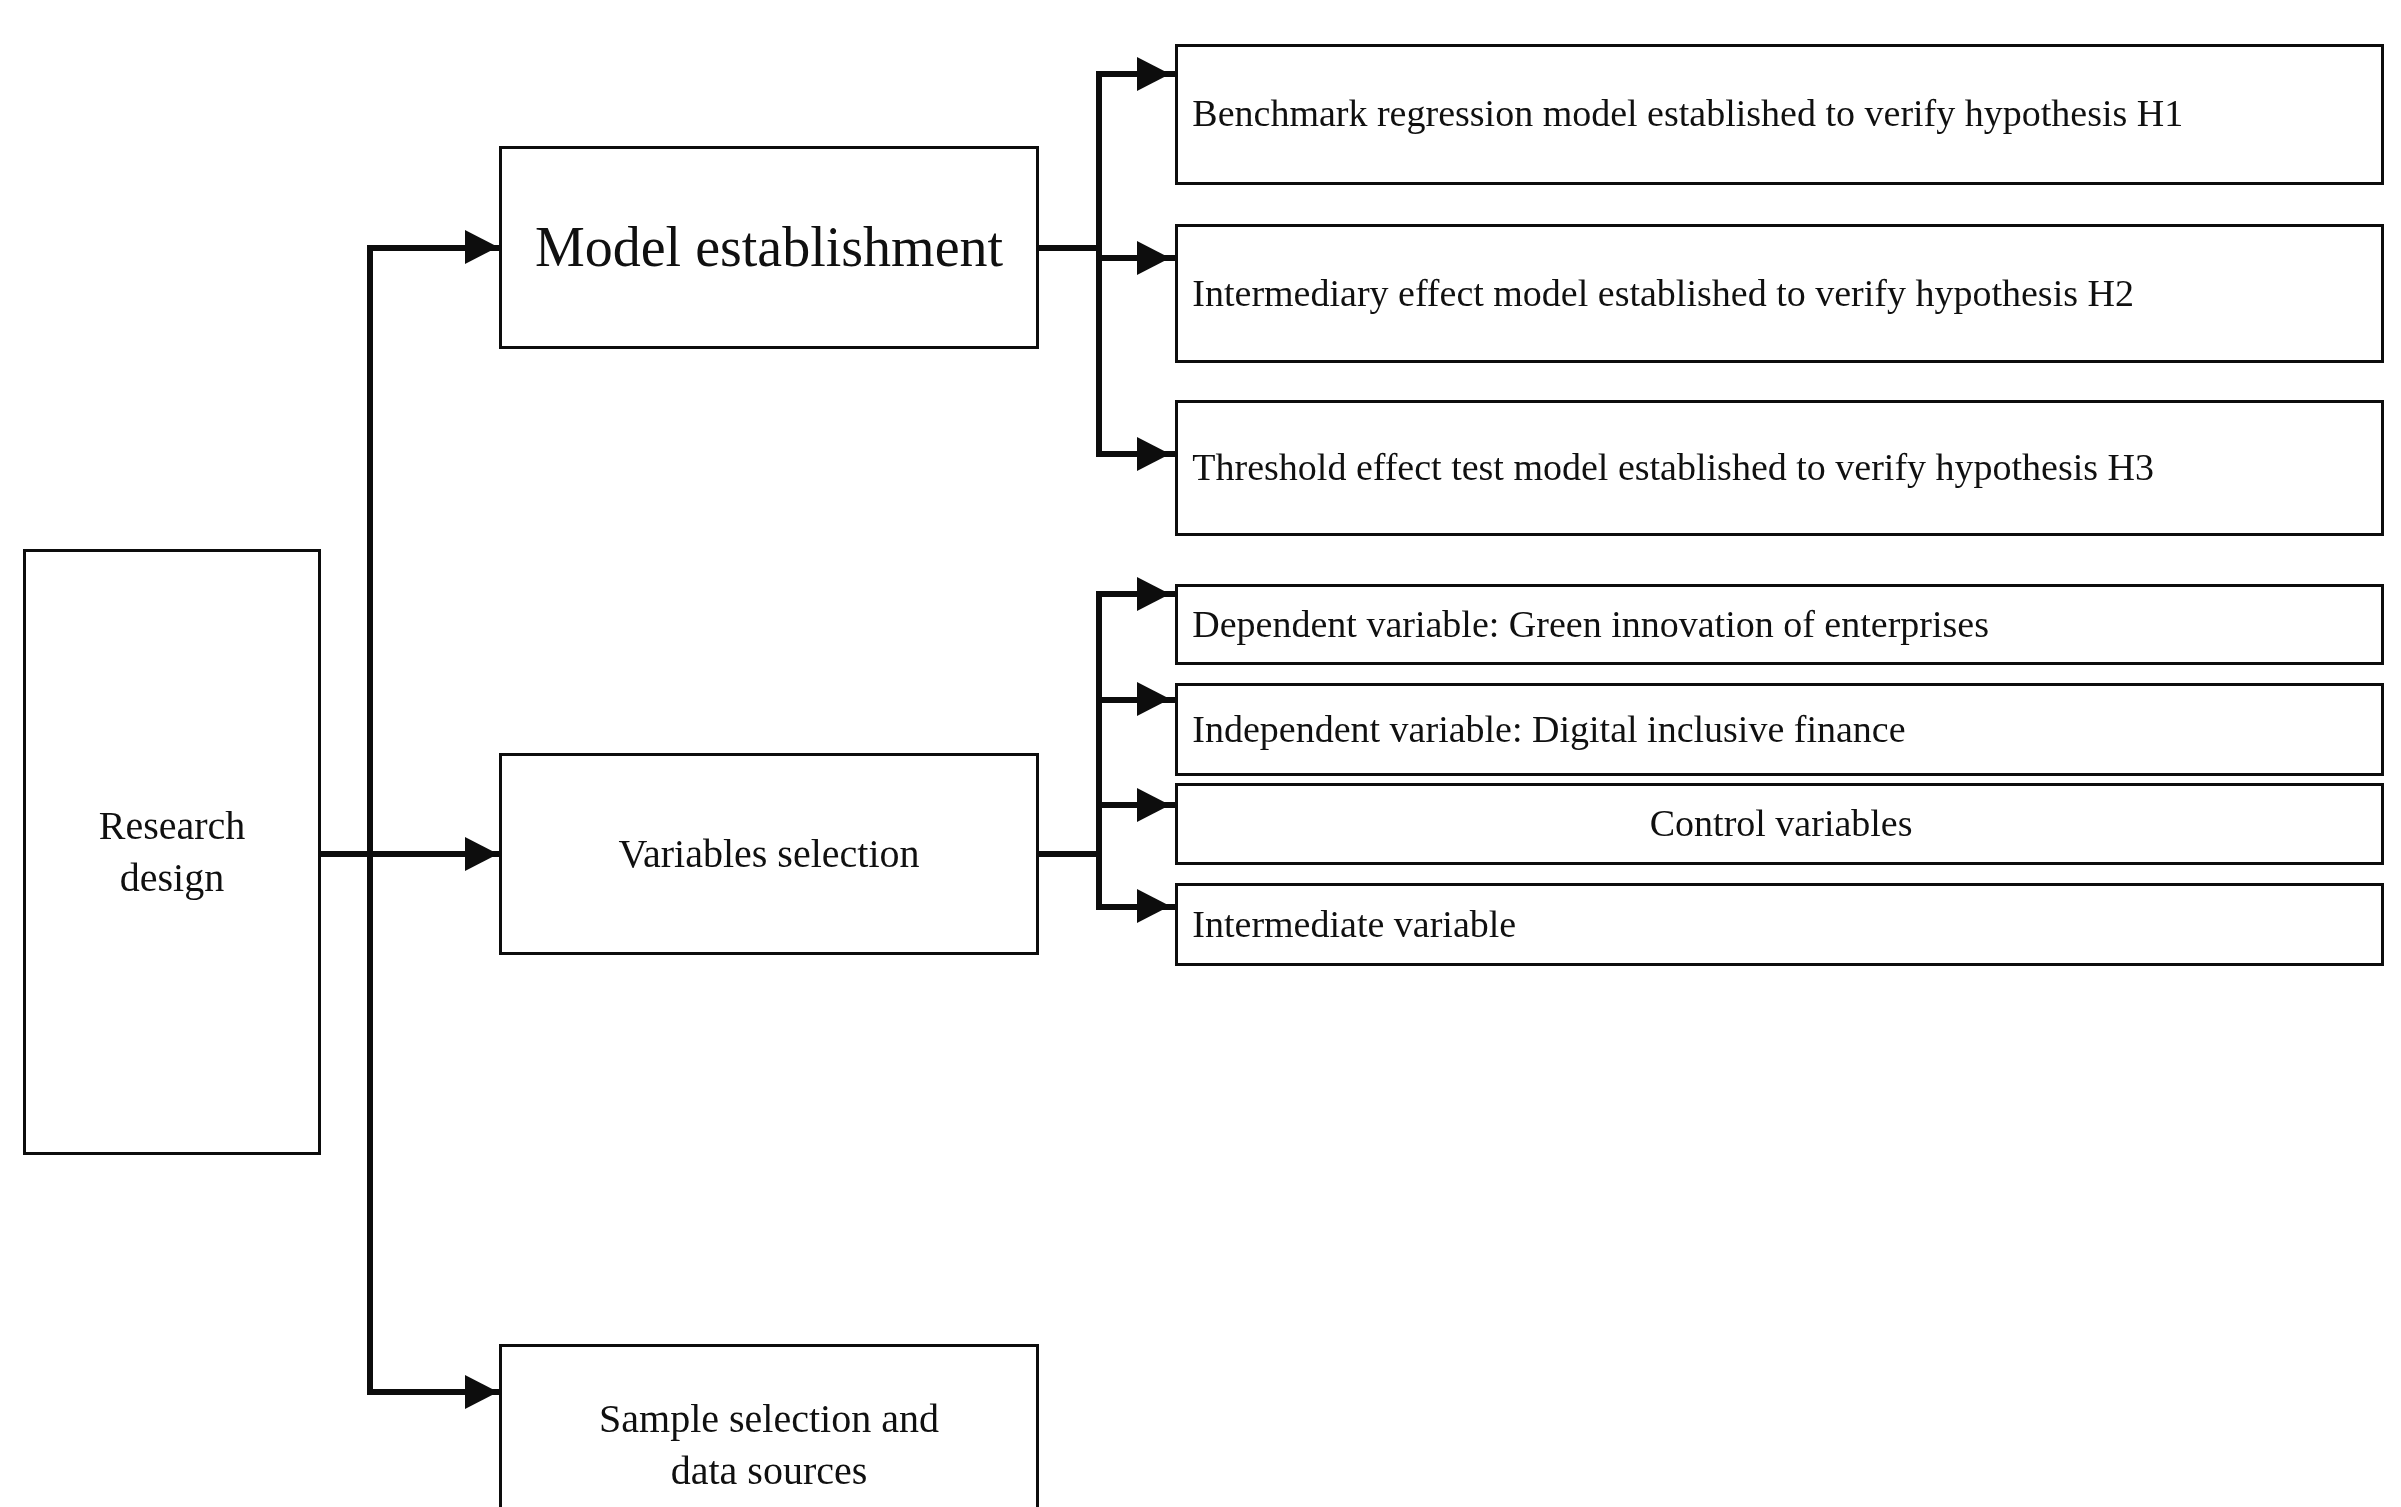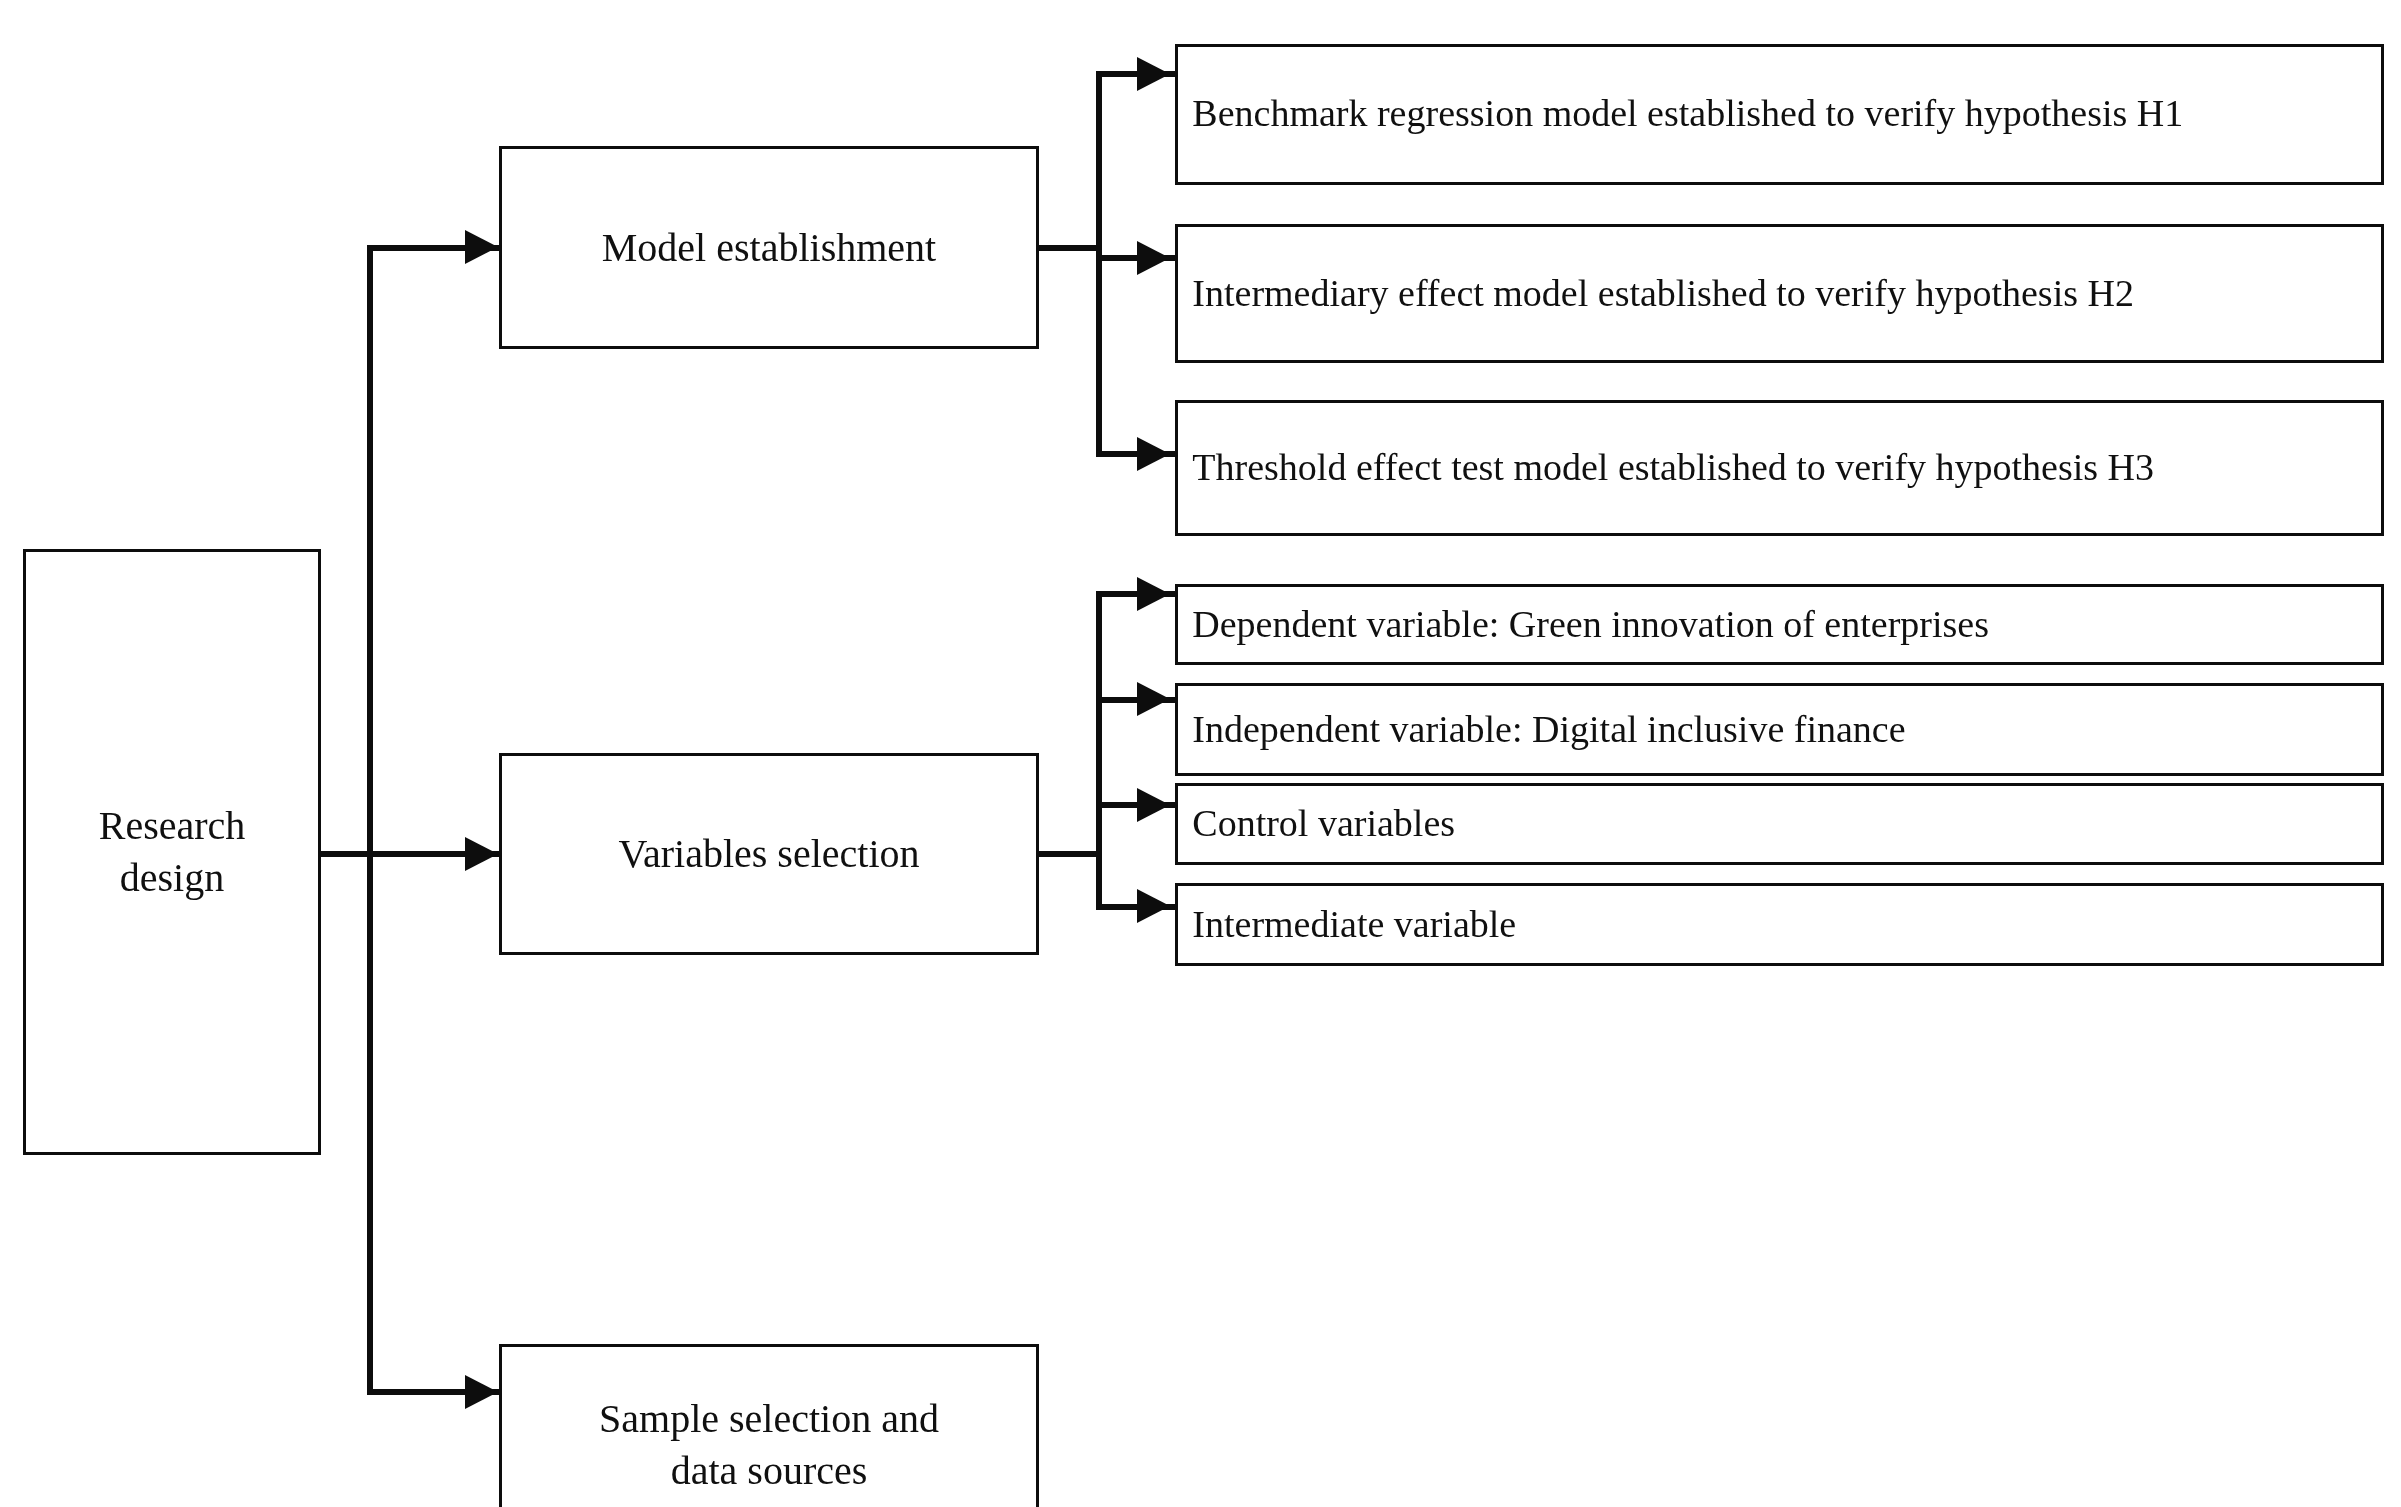--- a/index.html
+++ b/index.html
@@ -47,21 +47,21 @@
     height: 606px;
     font-size: 40px;
     margin-left: 12px;
   }
   
   #node-model {
     left: 499px;
     top: 146px;
     width: 540px;
     height: 203px;
-    font-size: 40px;
+    font-size: 56px;
   }
   #node-variables {
     left: 499px;
     top: 753px;
     width: 540px;
     height: 202px;
     font-size: 40px;
   }
   #node-sample {
     left: 499px;
@@ -77,21 +77,21 @@
     width: 1209px;
     font-size: 38px;
     padding-left: 14.3px;
     padding-right: 11px;
   }
   #node-h1 { top: 5.5px;    height: 141px; }
   #node-h2 { top: 186px;  height: 139px; }
   #node-h3 { top: 362px;  height: 136px; }
   #node-dep    { top: 546px;  height: 81px; }
   #node-indep  { top: 645px;  height: 93px; }
-  #node-ctrl   { top: 745px;  height: 82px; }
+  #node-ctrl   { top: 745px;  height: 82px; text-align: center; }
   #node-inter  { top: 845px; height: 83px; justify-content: flex-end; }
 
   .hline, .vline {
     position: absolute;
     background: #0d0d0d;
     z-index: 1;
   }
   .hline { height: 5.5px; }
   .vline { width: 5.5px; }
 

